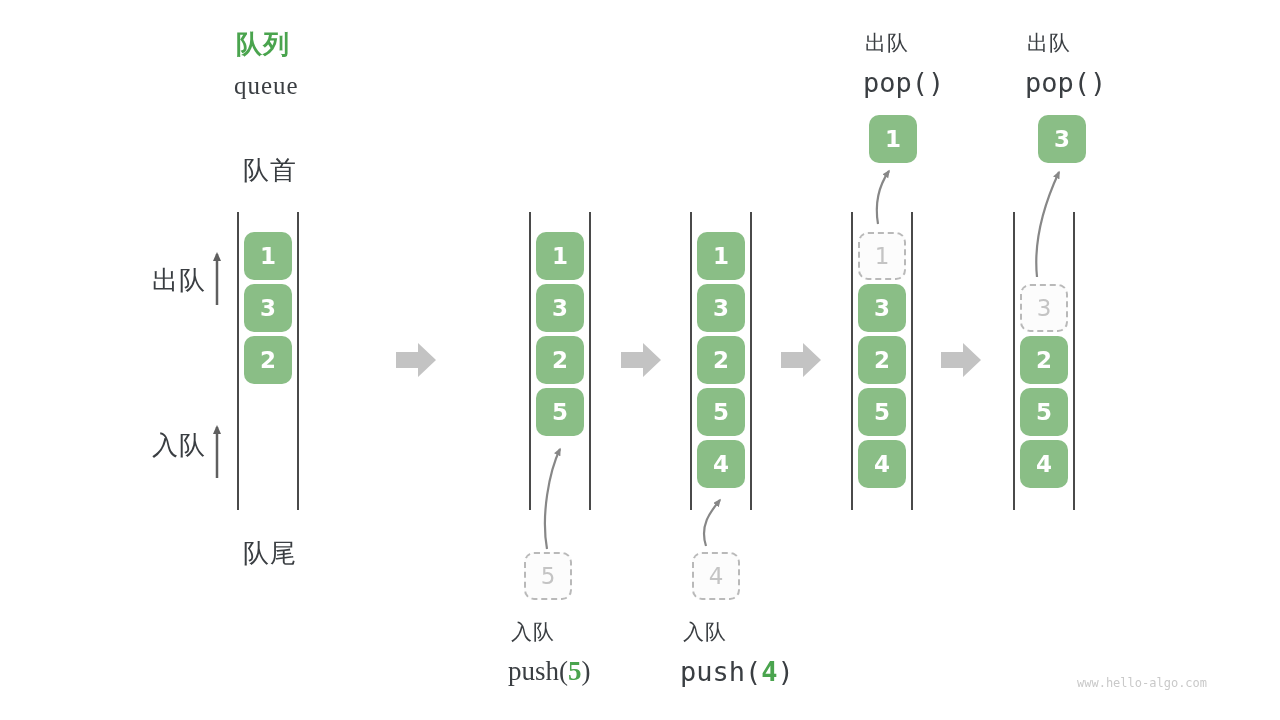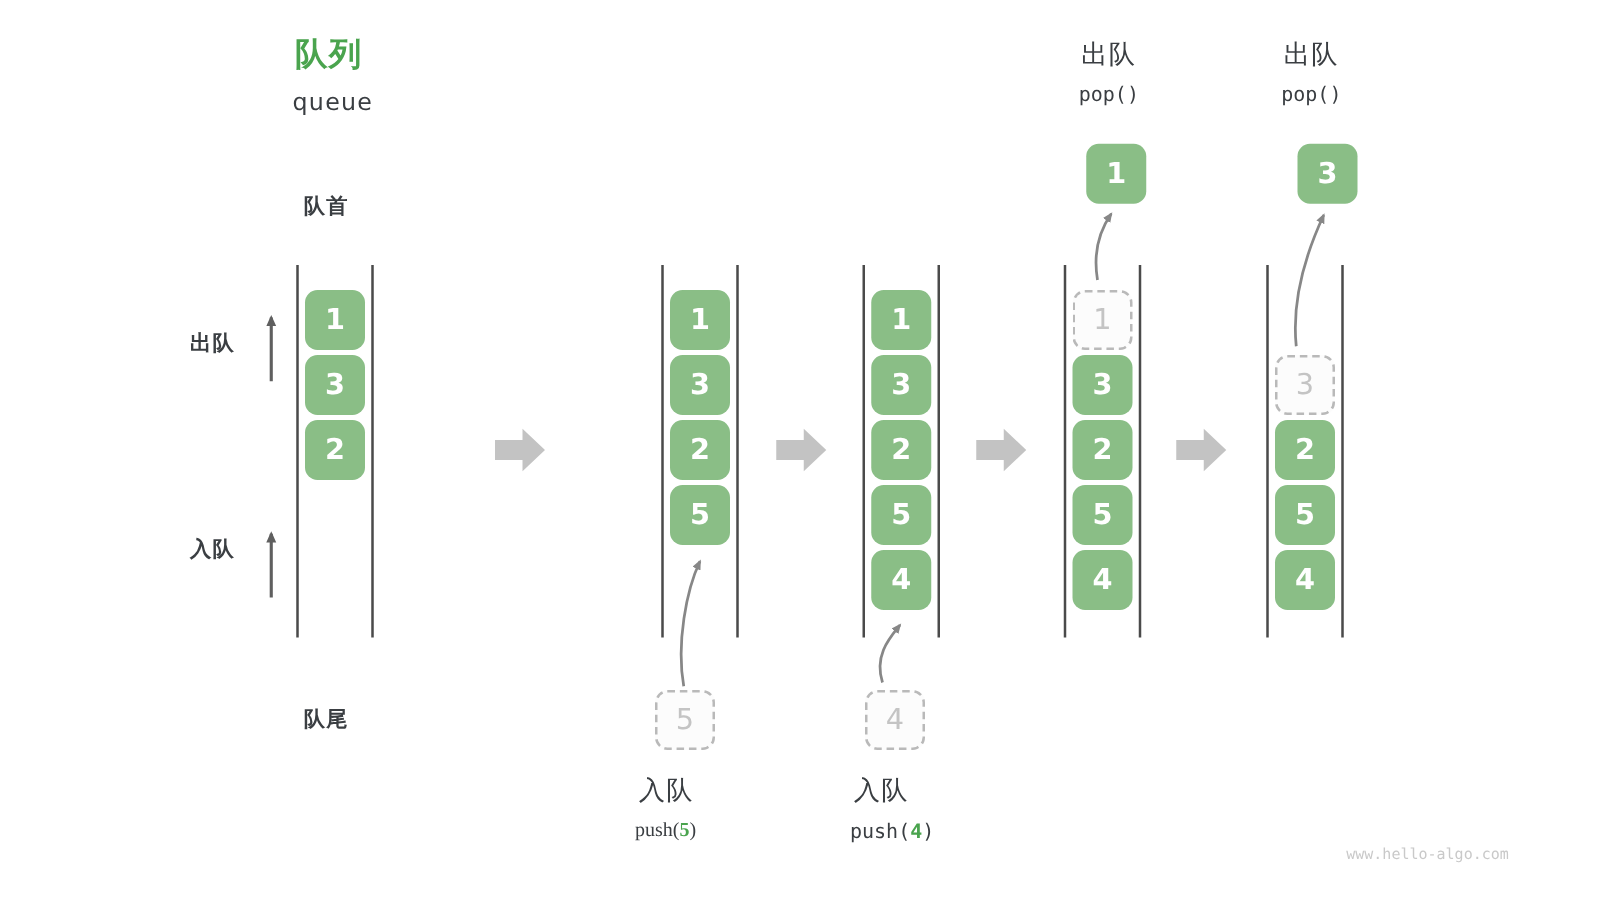--- a/index.html
+++ b/index.html
@@ -4,24 +4,24 @@
 <style>
   html,body { margin:0; padding:0; background:#ffffff; }
   .canvas {
     position:relative; width:1280px; height:720px; background:#ffffff;
     font-family:"DejaVu Sans","Liberation Sans",sans-serif; overflow:hidden;
   }
   .overlay { position:absolute; left:0; top:0; pointer-events:none; }
 
   .lbl { position:absolute; color:#3a3e42; line-height:1.15; white-space:nowrap; }
   .title-zh { font-size:26px; font-weight:bold; letter-spacing:1px;text-align:right; }
-  .title-en { font-size:19px; letter-spacing:1px; }
-  .big { font-size:17px; font-weight:bold; letter-spacing:1px; }
+  .title-en { font-size:25px; letter-spacing:1px;font-family:Liberation Serif, serif; }
+  .big { font-size:26px; font-weight:normal; letter-spacing:1px; }
   .op-zh { font-size:21px; letter-spacing:1px; }
-  .mono { font-family:"DejaVu Sans Mono","Liberation Mono",monospace; font-size:16px; }
+  .mono { font-family:"DejaVu Sans Mono","Liberation Mono",monospace; font-size:27px; }
   .mono .arg { font-weight:bold; }
   .watermark { font-family:"DejaVu Sans Mono","Liberation Mono",monospace; font-size:12px; }
 
   .queue-col {
     position:absolute; top:212px; height:298px; width:62px; box-sizing:border-box;
     border-left:2px solid #4a4a4a; border-right:2px solid #4a4a4a;
   }
   .box {
     position:absolute; width:48px; height:48px; box-sizing:border-box;
     border-radius:10px; display:flex; align-items:center; justify-content:center;
@@ -60,21 +60,21 @@
     <path d="M 547 549 C 541 515 549 472 560 449" fill="none" stroke="#878787" stroke-width="2.2" marker-end="url(#ah-gray)"></path>
     <path d="M 706 546 C 699 524 712 510 720 500" fill="none" stroke="#878787" stroke-width="2.2" marker-end="url(#ah-gray)"></path>
     <path d="M 878 224 C 874 200 880 184 889 171" fill="none" stroke="#878787" stroke-width="2.2" marker-end="url(#ah-gray)"></path>
     <path d="M 1037 277 C 1033 238 1046 200 1059 172" fill="none" stroke="#878787" stroke-width="2.2" marker-end="url(#ah-gray)"></path>
   </svg>
 
   <div class="lbl title-zh" style="left:236px; top:30px; color:#4aa44e;">队列</div>
   <div class="lbl title-en" style="left:234px; top:72px;">queue</div>
 
   <div class="lbl big" style="left:243px; top:156px;">队首</div>
-  <div class="lbl big" style="left:243px; top:539px;margin-top:28px;">队尾</div>
+  <div class="lbl big" style="left:243px; top:539px;">队尾</div>
   <div class="lbl big" style="left:152px; top:266px;">出队</div>
   <div class="lbl big" style="left:152px; top:431px;">入队</div>
 
   <div class="lbl op-zh" style="left:511px; top:620px;">入队</div>
   <div class="lbl mono" style="left:508px; top:656px;font-family:Liberation Serif, serif;"><span>push(</span><span class="arg" style="color:#4aa44e;">5</span><span>)</span></div>
 
   <div class="lbl op-zh" style="left:683px; top:620px;">入队</div>
   <div class="lbl mono" style="left:680px; top:656px;text-align:center;"><span>push(</span><span class="arg" style="color:#4aa44e;">4</span><span>)</span></div>
 
   <div class="lbl op-zh" style="left:865px; top:31px;">出队</div>

